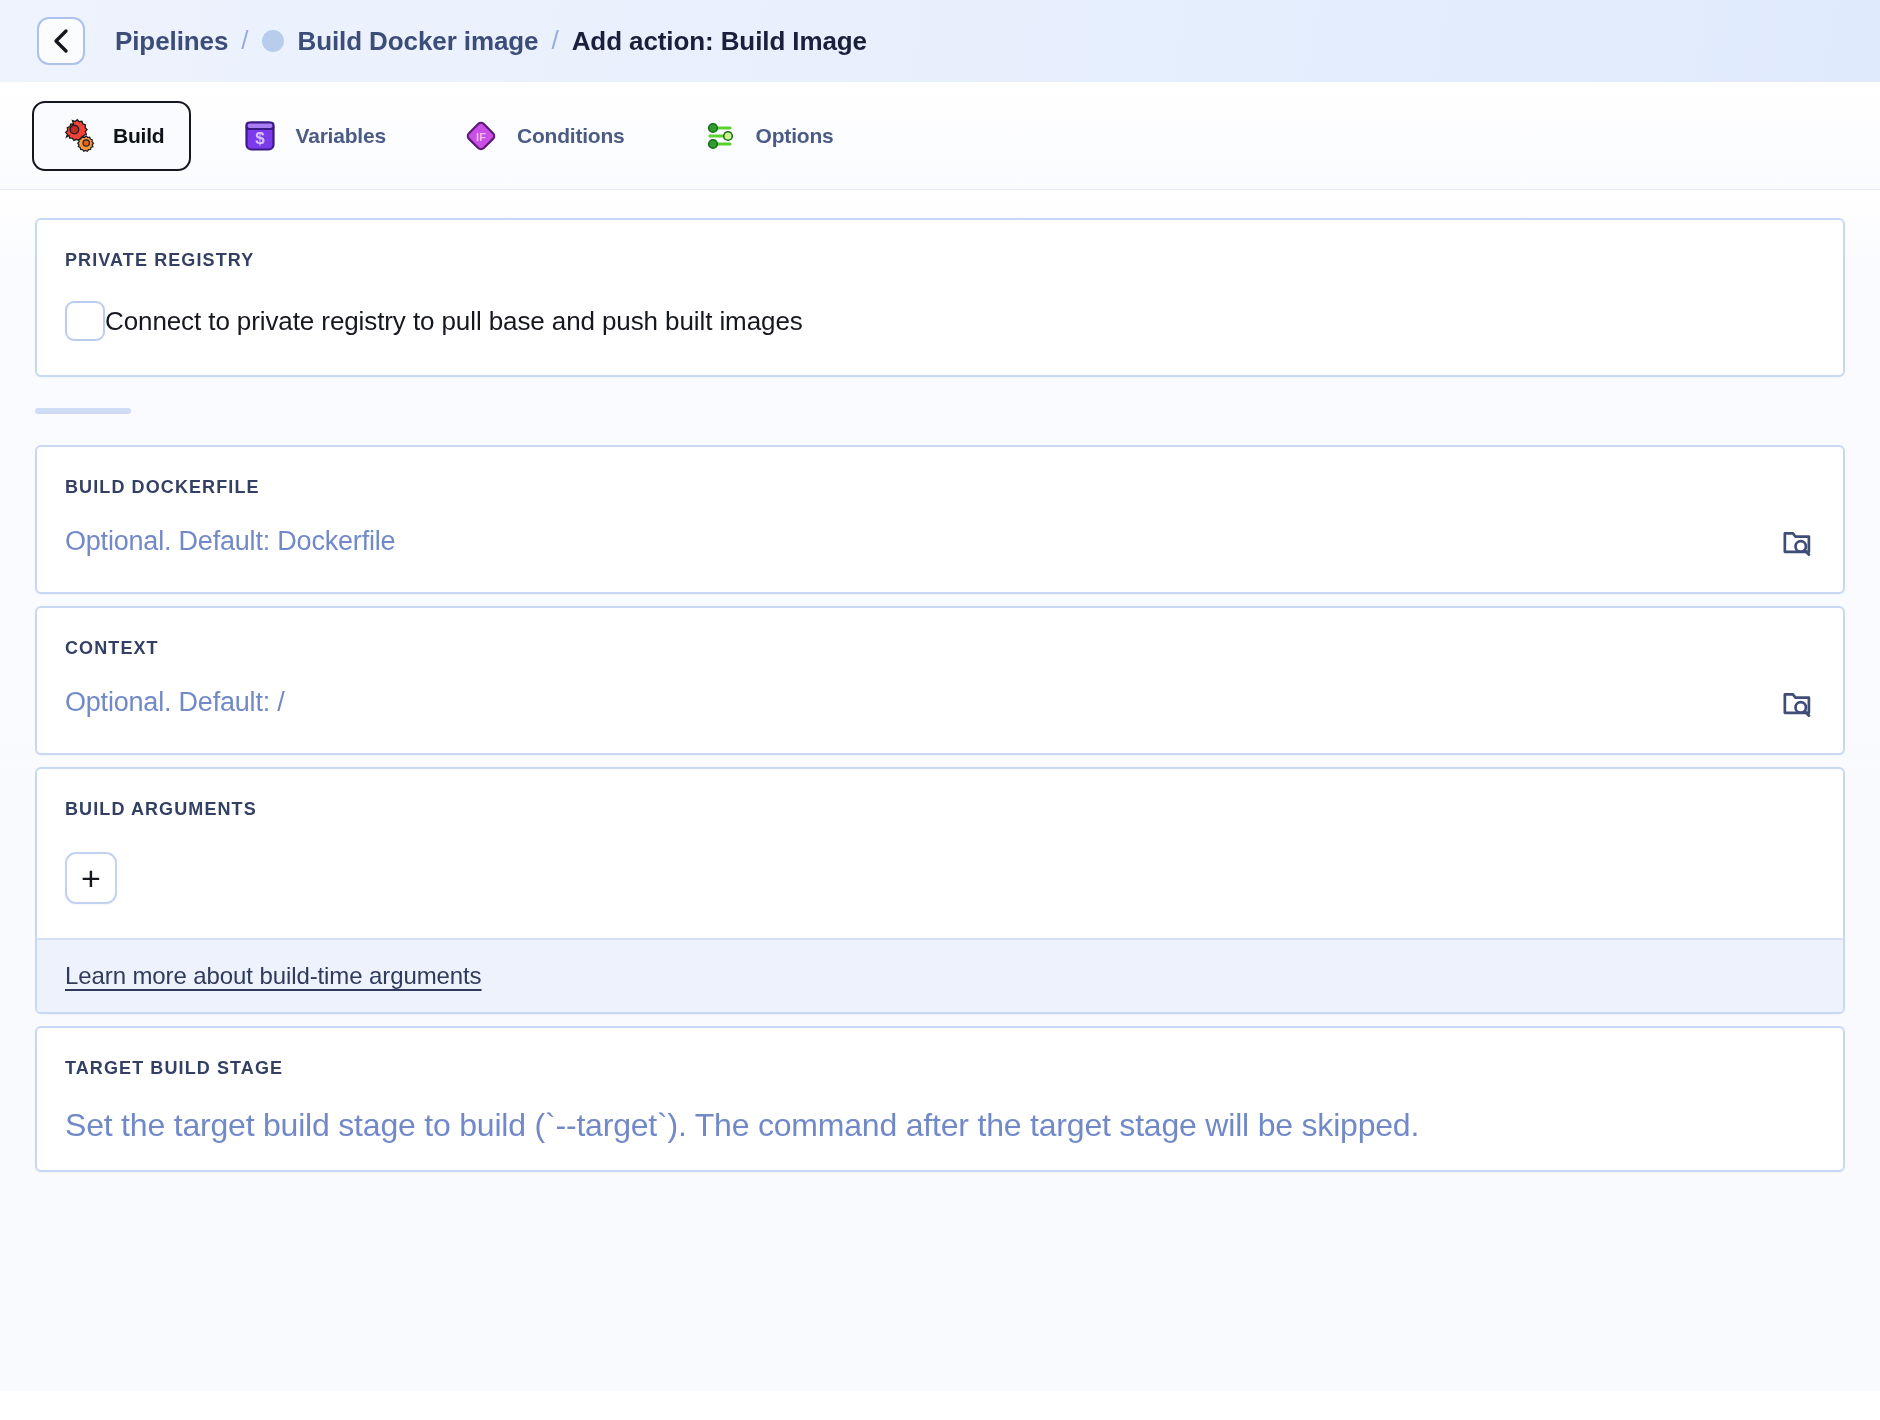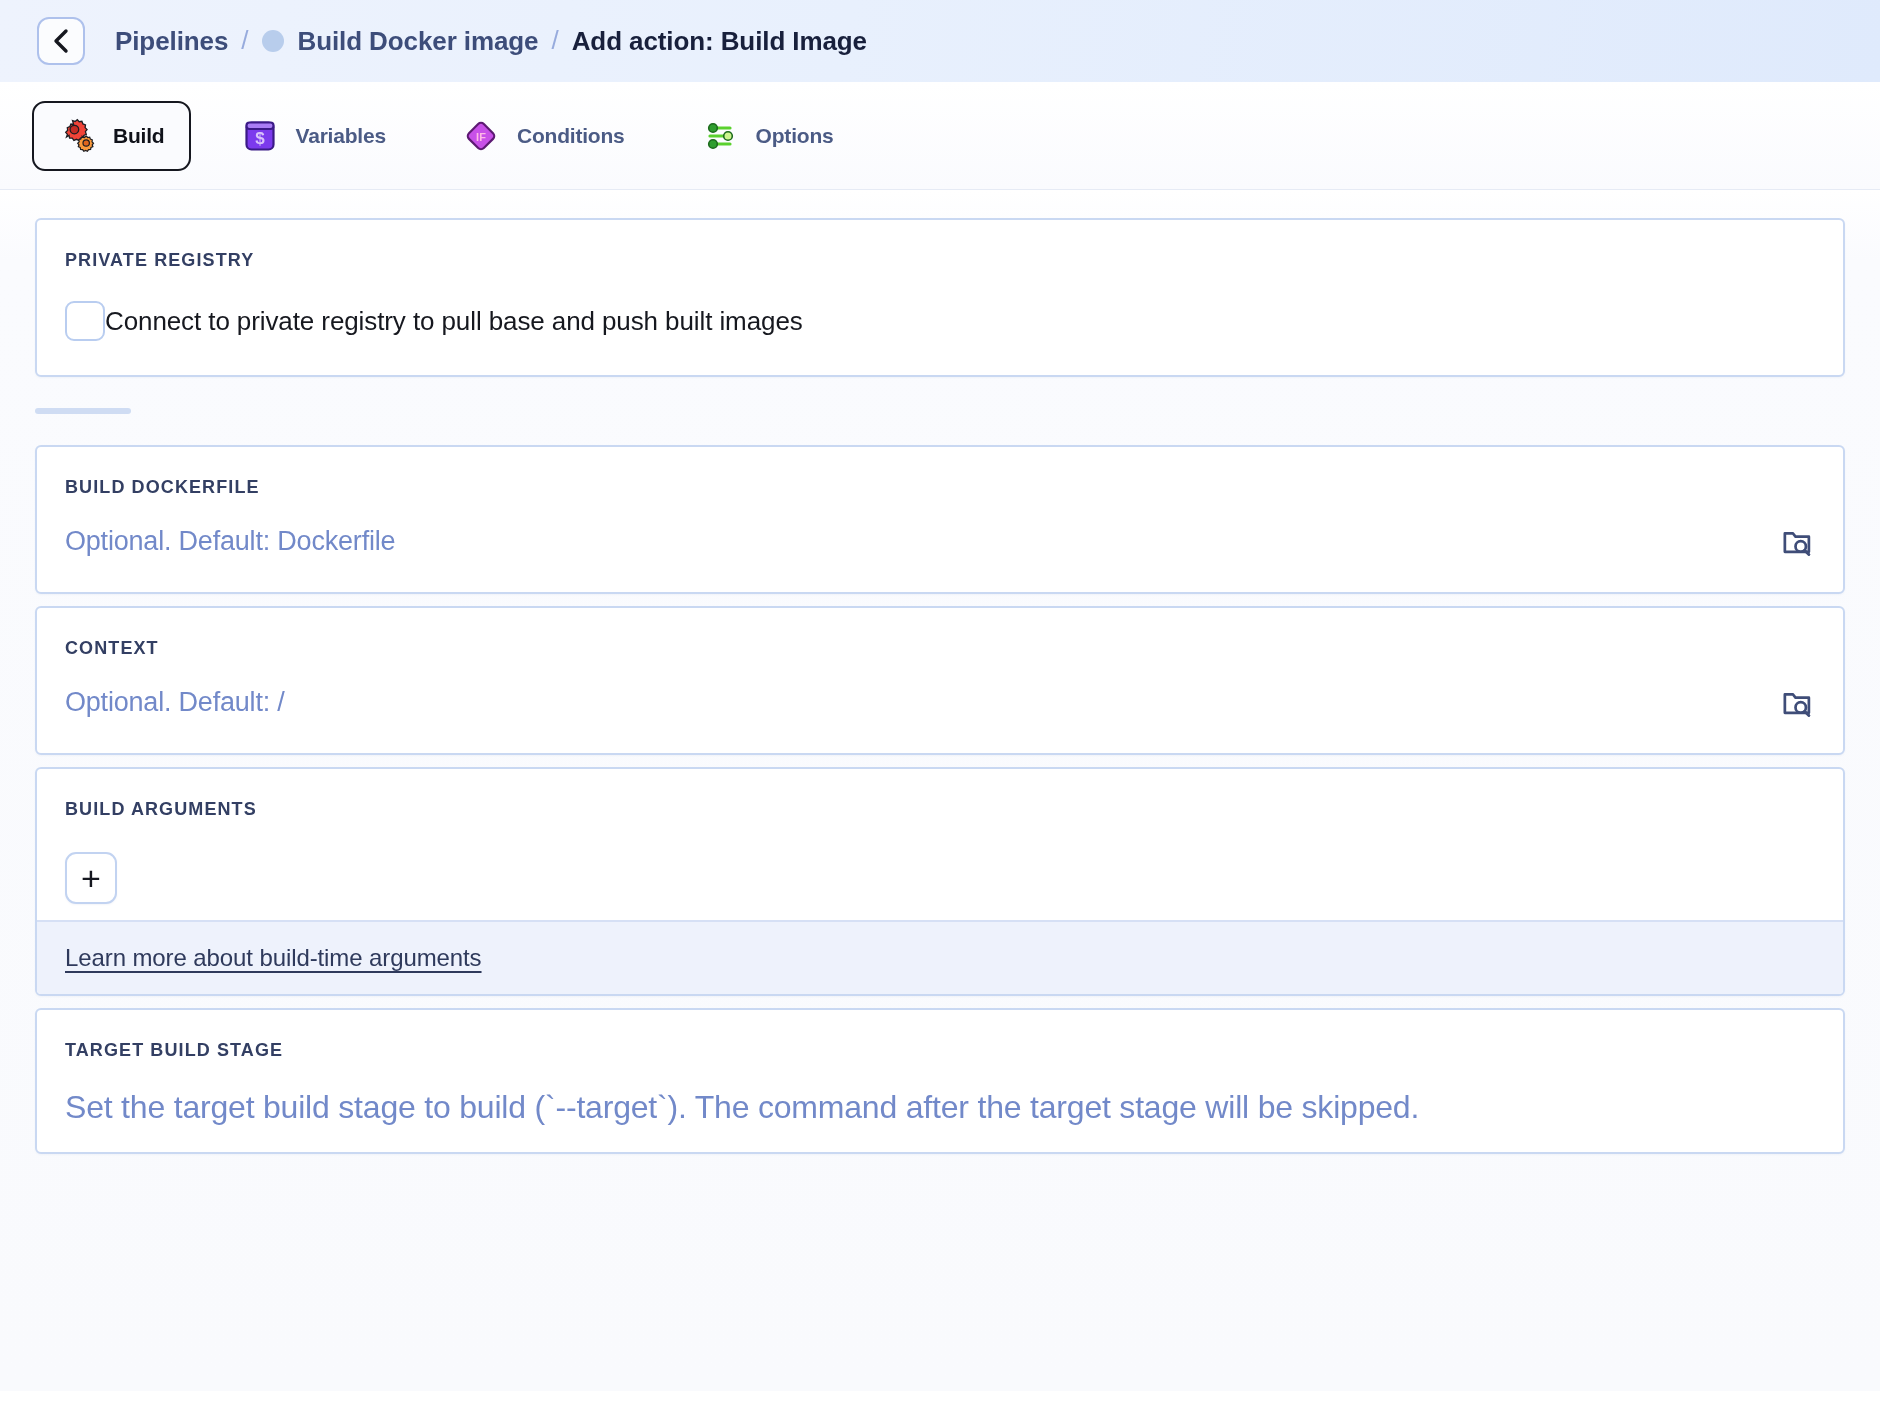--- a/index.html
+++ b/index.html
@@ -331,21 +331,21 @@
             <path d="M3.4 6.6h7.2l2.2 2.8h11.8v13.4H3.4z" fill="none" stroke="#3f4d78" stroke-width="2.4" stroke-linejoin="round"></path>
             <circle cx="17.4" cy="18" r="4.6" fill="#ffffff" stroke="#3f4d78" stroke-width="2.4"></circle>
             <line x1="20.8" y1="21.4" x2="24.6" y2="25.2" stroke="#3f4d78" stroke-width="2.6" stroke-linecap="round"></line>
           </svg>
         </span>
       </div>
     </div>
   </div>
 
   <div class="card gap">
-    <div class="card-body" style="padding-bottom:16px;">
+    <div class="card-body" style="padding-bottom:34px;">
       <div class="field-label">BUILD ARGUMENTS</div>
       <div class="plus-btn">
         <span>+</span>
       </div>
     </div>
     <div class="card-footer">
       <span class="footer-link">Learn more about build-time arguments</span>
     </div>
   </div>
 

